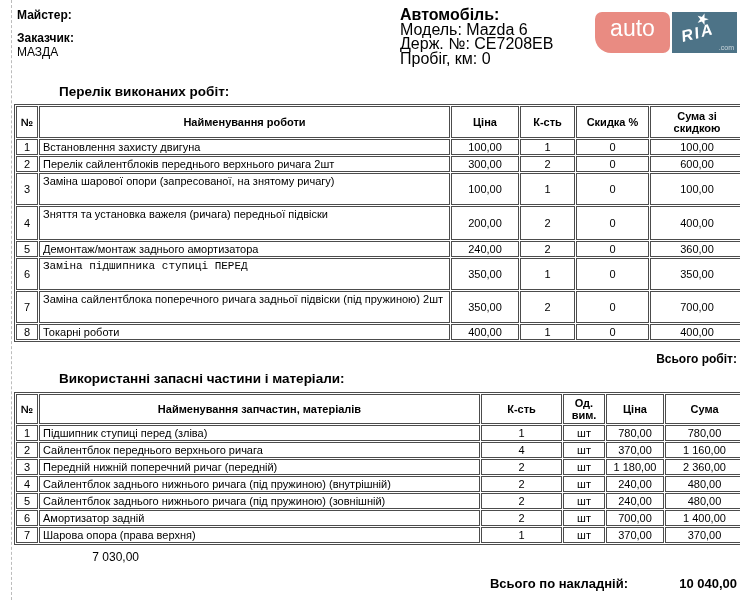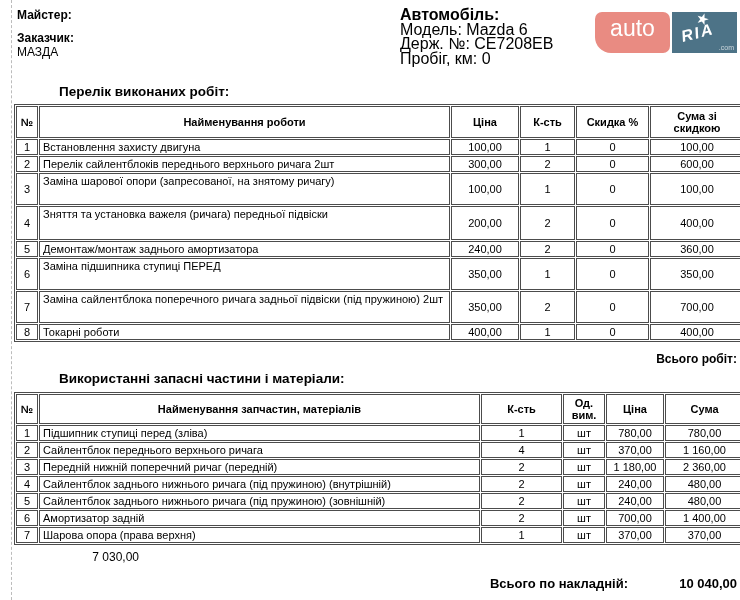--- a/index.html
+++ b/index.html
@@ -135,21 +135,21 @@
       <tr>
     <td class="c-num" style="height: 15px;">5</td>
     <td class="c-name" style="height: 15px;">Демонтаж/монтаж заднього амортизатора</td>
     <td class="c-r" style="height: 15px;">240,00</td>
     <td class="c-r" style="height: 15px;">2</td>
     <td class="c-r" style="height: 15px;">0</td>
     <td class="c-r" style="height: 15px;">360,00</td>
   </tr>
       <tr>
     <td class="c-num" style="height: 32px;">6</td>
-    <td class="c-name" style="height: 32px;">Заміна підшипника  ступиці ПЕРЕД</td>
+    <td class="c-name" style="height: 32px; font-family: Liberation Mono, monospace;">Заміна підшипника  ступиці ПЕРЕД</td>
     <td class="c-r" style="height: 32px;">350,00</td>
     <td class="c-r" style="height: 32px;">1</td>
     <td class="c-r" style="height: 32px;">0</td>
     <td class="c-r" style="height: 32px;">350,00</td>
   </tr>
       <tr>
     <td class="c-num" style="height: 32px;">7</td>
     <td class="c-name" style="height: 32px;">Заміна сайлентблока поперечного ричага задньої підвіски (під пружиною) 2шт</td>
     <td class="c-r" style="height: 32px;">350,00</td>
     <td class="c-r" style="height: 32px;">2</td>

